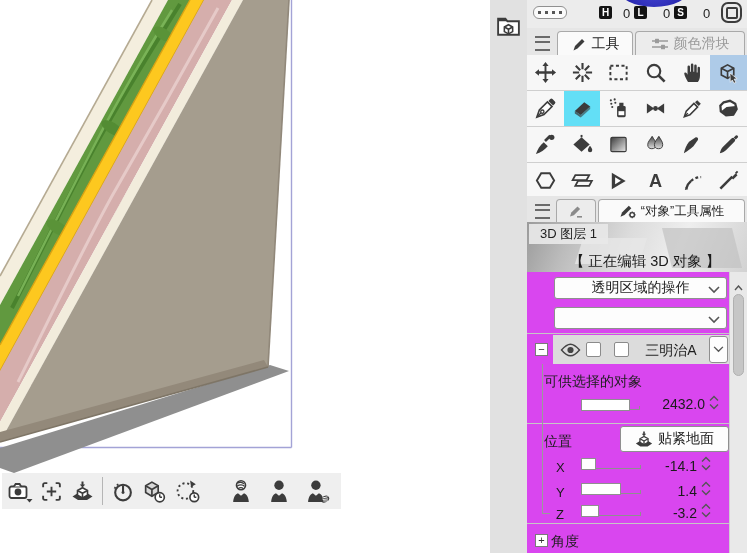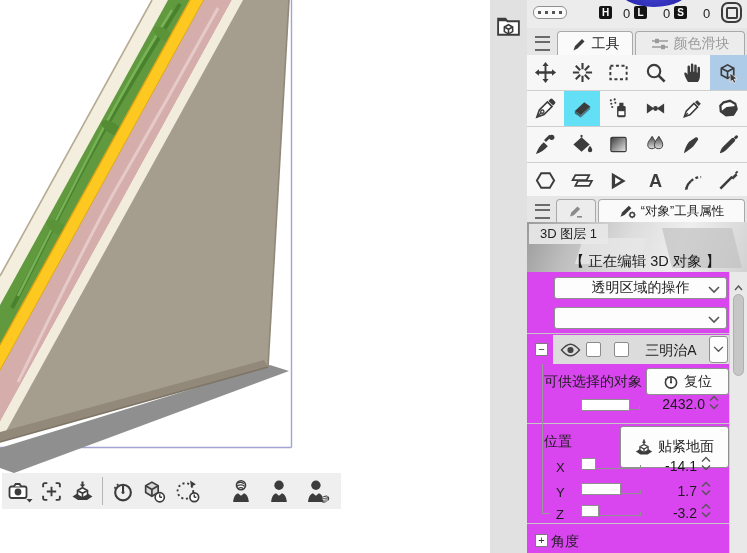--- a/index.html
+++ b/index.html
@@ -454,44 +454,35 @@
       <div class="cb" style="left:59px;top:70px;"></div>
       <div class="cb" style="left:87px;top:70px;"></div>
       <div class="abs" style="left:108px;top:70px;width:72px;text-align:center;font-size:14px;">三明治A</div>
       <div class="btn" style="left:182px;top:64px;width:19px;height:27px;">
         <svg width="11" height="7" viewBox="0 0 12 8">
           <path d="M1 1l5 5 5-5" fill="none" stroke="#555" stroke-width="1.6"></path>
         </svg>
       </div>
 
       <div class="abs" style="left:17px;top:101px;font-size:14px;">可供选择的对象</div>
-      <div class="btn" style="left:119px;top:96px;width:83px;height:27px;">
-        <svg class="ic" width="16" height="16" viewBox="0 0 16 16">
-          <circle cx="8" cy="8.5" r="5.6" fill="none" stroke="#3c3c3c" stroke-width="1.6"></circle>
-          <path d="M8 8.5V3.6" stroke="#3c3c3c" stroke-width="1.6"></path>
-          <circle cx="8" cy="8.5" r="1.1" fill="#3c3c3c"></circle>
-          <path d="M2.2 5.7A6.3 6.3 0 0 1 5 2.9" stroke="#3c3c3c" stroke-width="1.2" fill="none" stroke-dasharray="1.4 1.6"></path>
-        </svg>
-        <span>复位</span>
-      </div>
       <div class="slider" style="left:54px;top:126px;width:59px;">
         <div class="tr"></div>
           <div class="fill" style="width:49px;"></div>
       </div>
       <div class="val" style="left:114px;top:124px;width:64px;">2432.0</div>
       <div class="abs" style="left:181px;top:122px;">
         <svg width="12" height="17" viewBox="0 0 12 17">
           <path d="M2 6.5 6 2.5l4 4M2 10.5l4 4 4-4" fill="none" stroke="#555" stroke-width="1.4"></path>
         </svg>
       </div>
 
       <div class="divline" style="top:151px;"></div>
 
       <div class="abs" style="left:17px;top:161px;font-size:14px;">位置</div>
-      <div class="btn" style="left:93px;top:154px;width:109px;height:42px;">
+      <div class="btn" style="left:93px;top:154px;width:109px;height:26px;">
         <svg class="ic" width="18" height="17" viewBox="0 0 22 21">
           <path fill="#3c3c3c" d="M1 15.5 6.5 12h9L21 15.5 15.5 19h-9z"></path>
           <path d="M11 .5v3.6" stroke="#3c3c3c" stroke-width="2"></path>
           <path fill="#3c3c3c" d="M8.3 3.4 11 6.6l2.7-3.2z"></path>
           <g stroke="#3c3c3c" stroke-width="1.6" fill="#fff">
             <path d="M6 9.5l5-2.8 5 2.8v4.6l-5 2.8-5-2.8z"></path>
             <path d="M6 9.5l5 2.8 5-2.8M11 12.3v4.6"></path>
           </g>
         </svg>
         <span>贴紧地面</span>
@@ -510,21 +501,21 @@
         <svg width="12" height="17" viewBox="0 0 12 17">
           <path d="M2 6.5 6 2.5l4 4M2 10.5l4 4 4-4" fill="none" stroke="#555" stroke-width="1.4"></path>
         </svg>
       </div>
 
       <div class="axlab" style="left:29px;top:213px;">Y</div>
       <div class="slider" style="left:54px;top:210px;width:60px;">
         <div class="tr"></div>
           <div class="fill" style="width:40px;"></div>
       </div>
-      <div class="val" style="left:110px;top:211px;width:60px;">1.7</div>
+      <div class="val" style="left:110px;top:211px;width:60px;">1.4</div>
       <div class="abs" style="left:173px;top:208px;">
         <svg width="12" height="17" viewBox="0 0 12 17">
           <path d="M2 6.5 6 2.5l4 4M2 10.5l4 4 4-4" fill="none" stroke="#555" stroke-width="1.4"></path>
         </svg>
       </div>
 
       <div class="axlab" style="left:29px;top:235px;">Z</div>
       <div class="slider" style="left:54px;top:232px;width:60px;">
         <div class="tr"></div>
           <div class="fill" style="width:18px;"></div>

